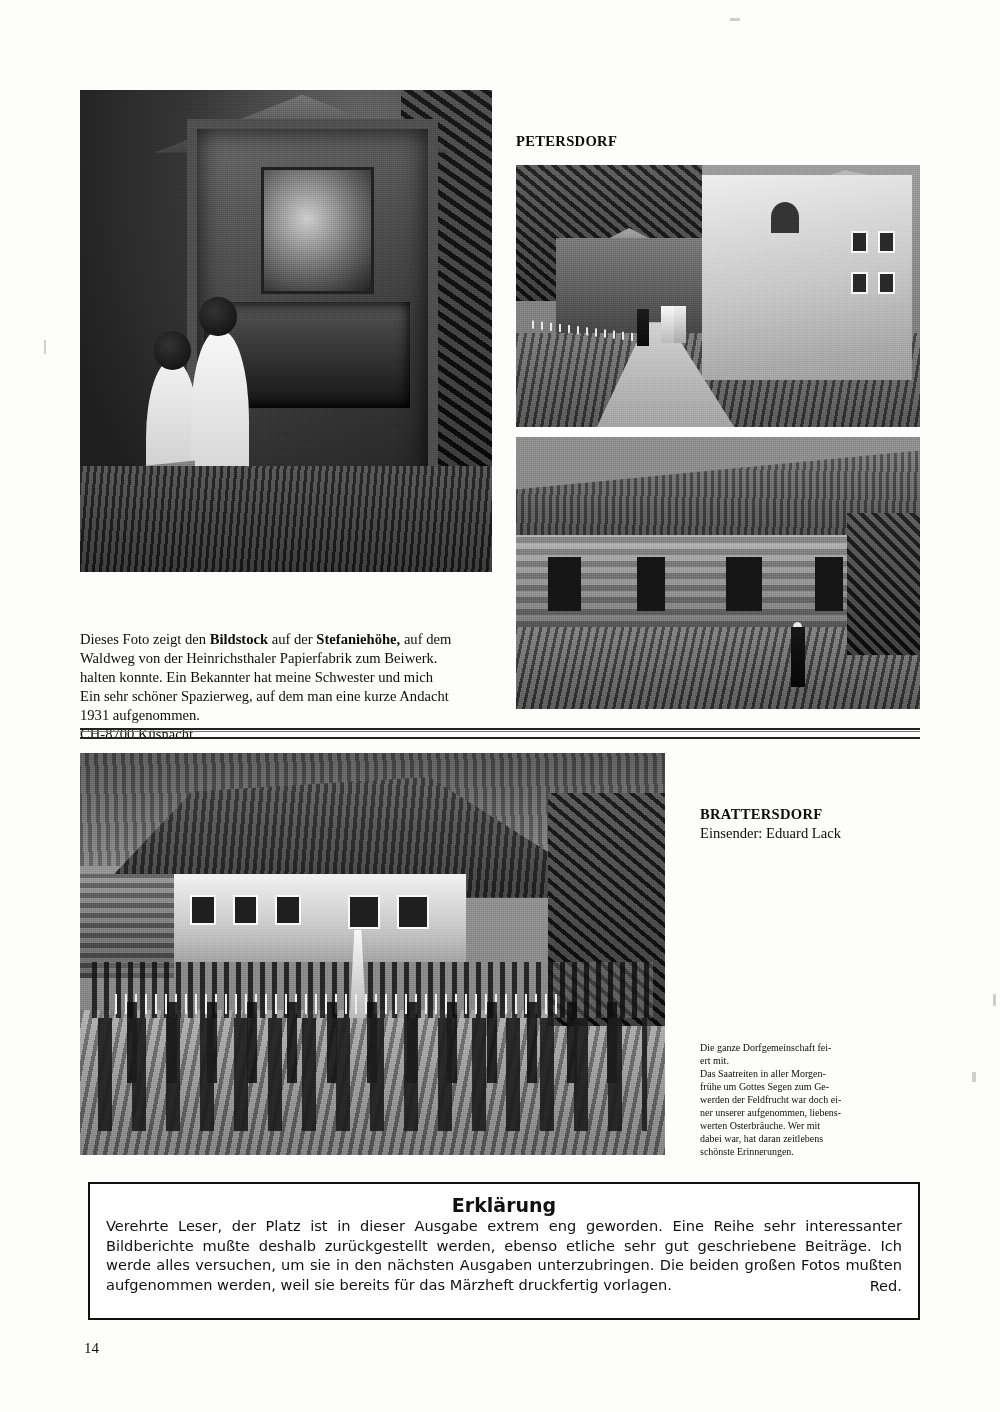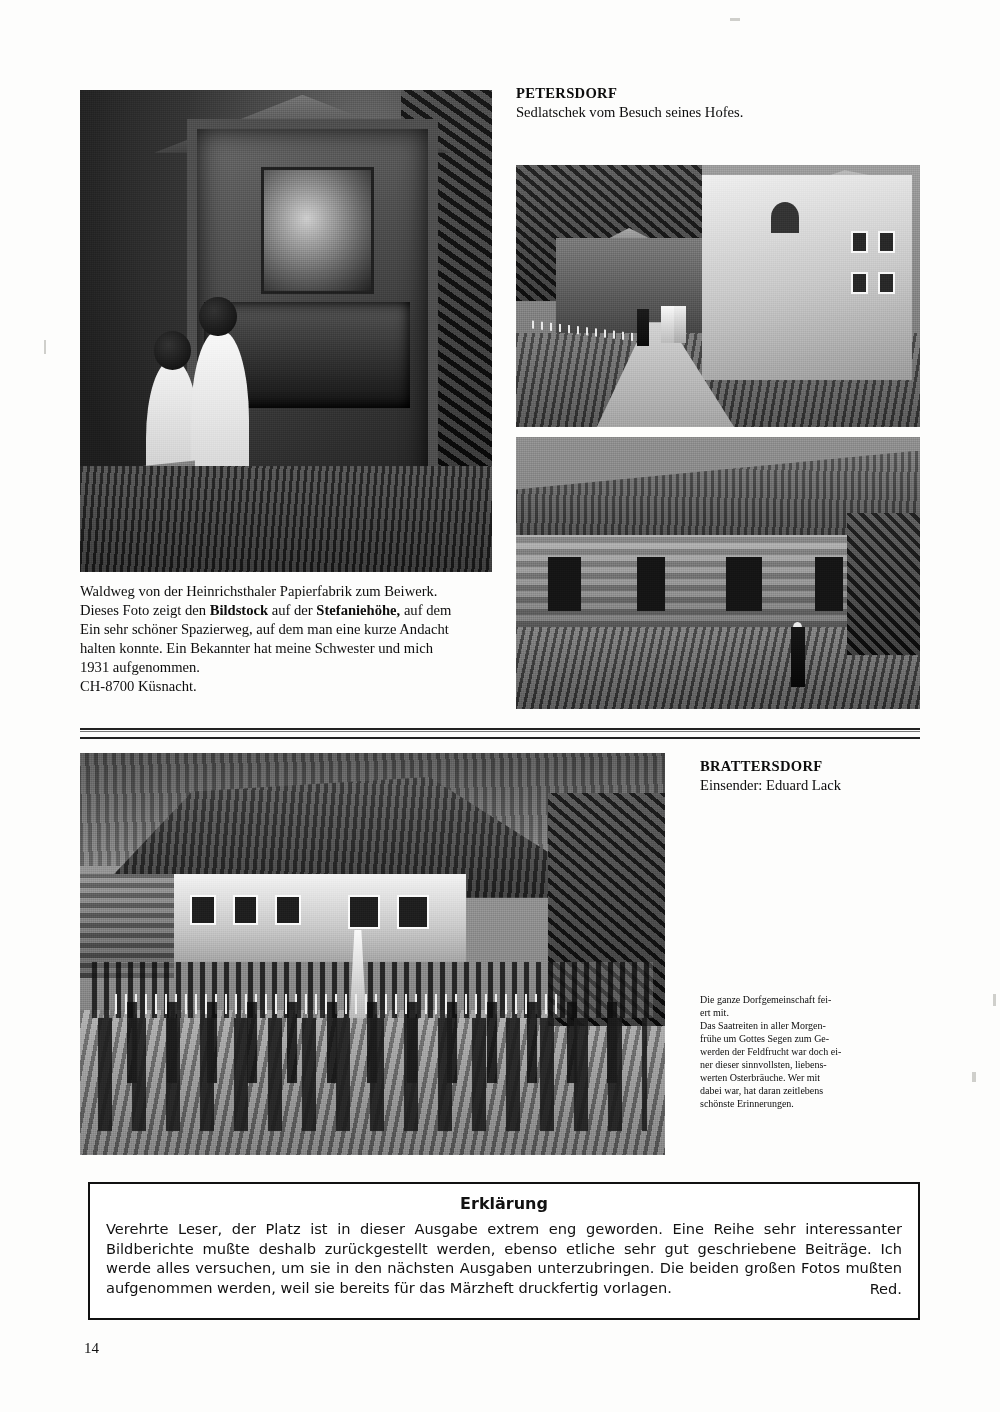--- a/index.html
+++ b/index.html
@@ -282,20 +282,21 @@
       linear-gradient(180deg, #464b36 0%, #23261a 100%);
   }
 
   
   .txt {
     position: absolute;
     font-size: 14.6px;
     line-height: 1.30;
     text-align: justify;
     color: #0d0d0d;
+    margin-top: 48px;
   }
   .head {
     font-weight: bold;
     letter-spacing: .3px;
   }
   #petersdorf-block { left: 516px; top: 84px; width: 406px; }
   #petersdorf-block .line { text-align: left; }
   #bildstock-caption { left: 80px; top: 582px; width: 412px; }
   #brattersdorf-block { left: 700px; top: 757px; width: 222px; }
   #brattersdorf-block .sub { text-align: left; }
@@ -319,22 +320,21 @@
     position: absolute; left: 88px; top: 1182px; width: 832px; height: 138px;
     border: 2px solid #111;
     background: #fff;
     box-sizing: border-box;
     padding: 10px 16px 8px 16px;
     font-family: "DejaVu Sans", sans-serif;
   }
   #erklaerung .title {
     text-align: center;
     font-weight: bold;
-    font-size: 16px;
-    margin-bottom: 6px;
+    font-size: 19px;
   }
   #erklaerung .body {
     font-size: 14.6px;
     line-height: 1.35;
     text-align: justify;
   }
   #erklaerung .sign {
     text-align: right;
     font-size: 14.6px;
     margin-top: -18px;
@@ -368,21 +368,20 @@
     <div class="girl-b"></div>
     <div class="head-a"></div>
     <div class="head-b"></div>
     <div class="bench"></div>
     <div class="grass"></div>
     <div class="grain"></div>
   </div>
 
   <div class="txt" id="petersdorf-block">
     <div class="head line">PETERSDORF</div>
-    <div class="line">Sedlatschek vom Besuch seines Hofes.</div>
   </div>
 
   <div class="photo" id="photo-petersdorf-1">
     <div class="meadow"></div>
     <div class="trees"></div>
     <div class="house-roof"></div>
     <div class="house">
       <div class="win w1"></div>
       <div class="win w2"></div>
       <div class="win w3"></div>
@@ -408,26 +407,26 @@
     <div class="dark-door d2"></div>
     <div class="dark-door d3"></div>
     <div class="dark-door d4"></div>
     <div class="bushes"></div>
     <div class="man-head"></div>
     <div class="man"></div>
     <div class="grain"></div>
   </div>
 
   <div class="txt" id="bildstock-caption">
-    <div>Waldweg von der Heinrichsthaler Papierfabrik zum Beiwerk.</div>
     <div>
       <span>Dieses Foto zeigt den </span><span class="b">Bildstock</span><span> auf der </span><span class="b">Stefaniehöhe,</span><span> auf dem</span>
     </div>
+    <div>Waldweg von der Heinrichsthaler Papierfabrik zum Beiwerk.</div>
+    <div>halten konnte. Ein Bekannter hat meine Schwester und mich</div>
     <div>Ein sehr schöner Spazierweg, auf dem man eine kurze Andacht</div>
-    <div>halten konnte. Ein Bekannter hat meine Schwester und mich</div>
     <div>1931 aufgenommen.</div>
     <div>CH-8700 Küsnacht.</div>
   </div>
 
   <div id="divider"></div>
 
   <div class="txt" id="brattersdorf-block">
     <div class="head sub">BRATTERSDORF</div>
     <div class="sub">Einsender: Eduard Lack</div>
   </div>
@@ -452,21 +451,21 @@
     <div class="riders"></div>
     <div class="grain"></div>
   </div>
 
   <div class="txt" id="brattersdorf-text">
     <div>Die ganze Dorfgemeinschaft fei-</div>
     <div>ert mit.</div>
     <div>Das Saatreiten in aller Morgen-</div>
     <div>frühe um Gottes Segen zum Ge-</div>
     <div>werden der Feldfrucht war doch ei-</div>
-    <div>ner dieser sinnvollsten, liebens-</div>
+    <div>ner unserer aufgenommen, liebens-</div>
     <div>werten Osterbräuche. Wer mit</div>
     <div>dabei war, hat daran zeitlebens</div>
     <div>schönste Erinnerungen.</div>
   </div>
 
   <div id="erklaerung">
     <div class="title">Erklärung</div>
     <div class="body">Verehrte Leser, der Platz ist in dieser Ausgabe extrem eng geworden. Eine Reihe sehr interessanter Bildberichte mußte deshalb zurückgestellt werden, ebenso etliche sehr gut geschriebene Beiträge. Ich werde alles versuchen, um sie in den nächsten Ausgaben unterzubringen. Die beiden großen Fotos mußten aufgenommen werden, weil sie bereits für das Märzheft druckfertig vorlagen.</div>
     <div class="sign">Red.</div>
   </div>

